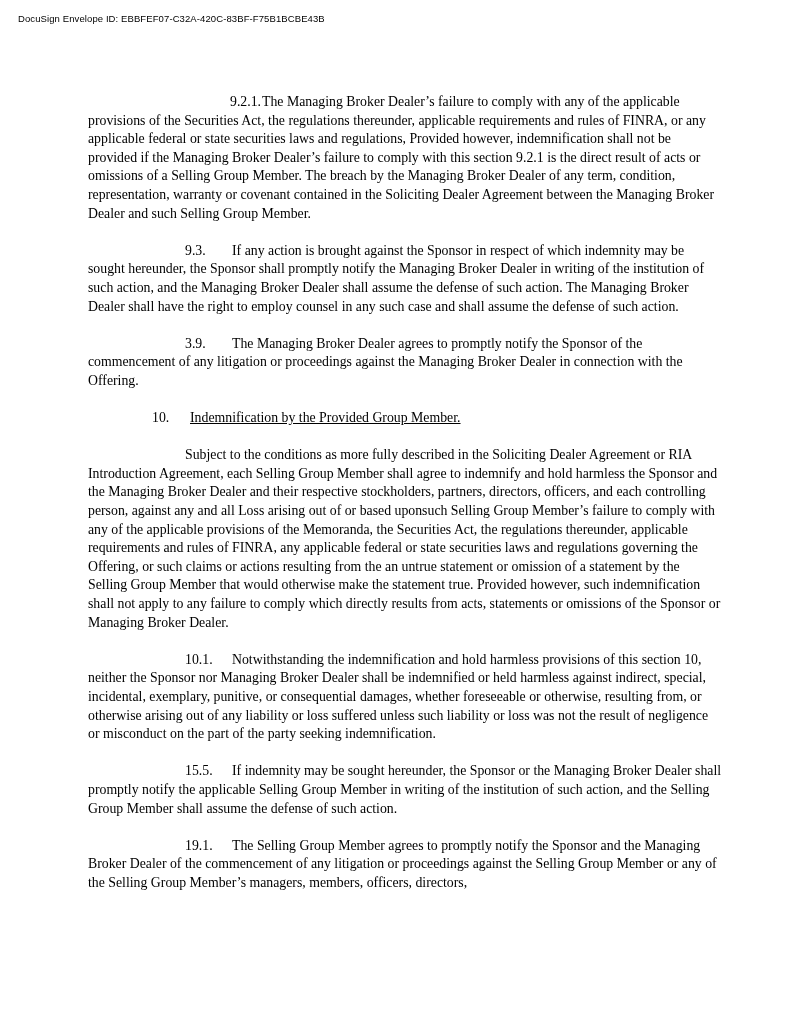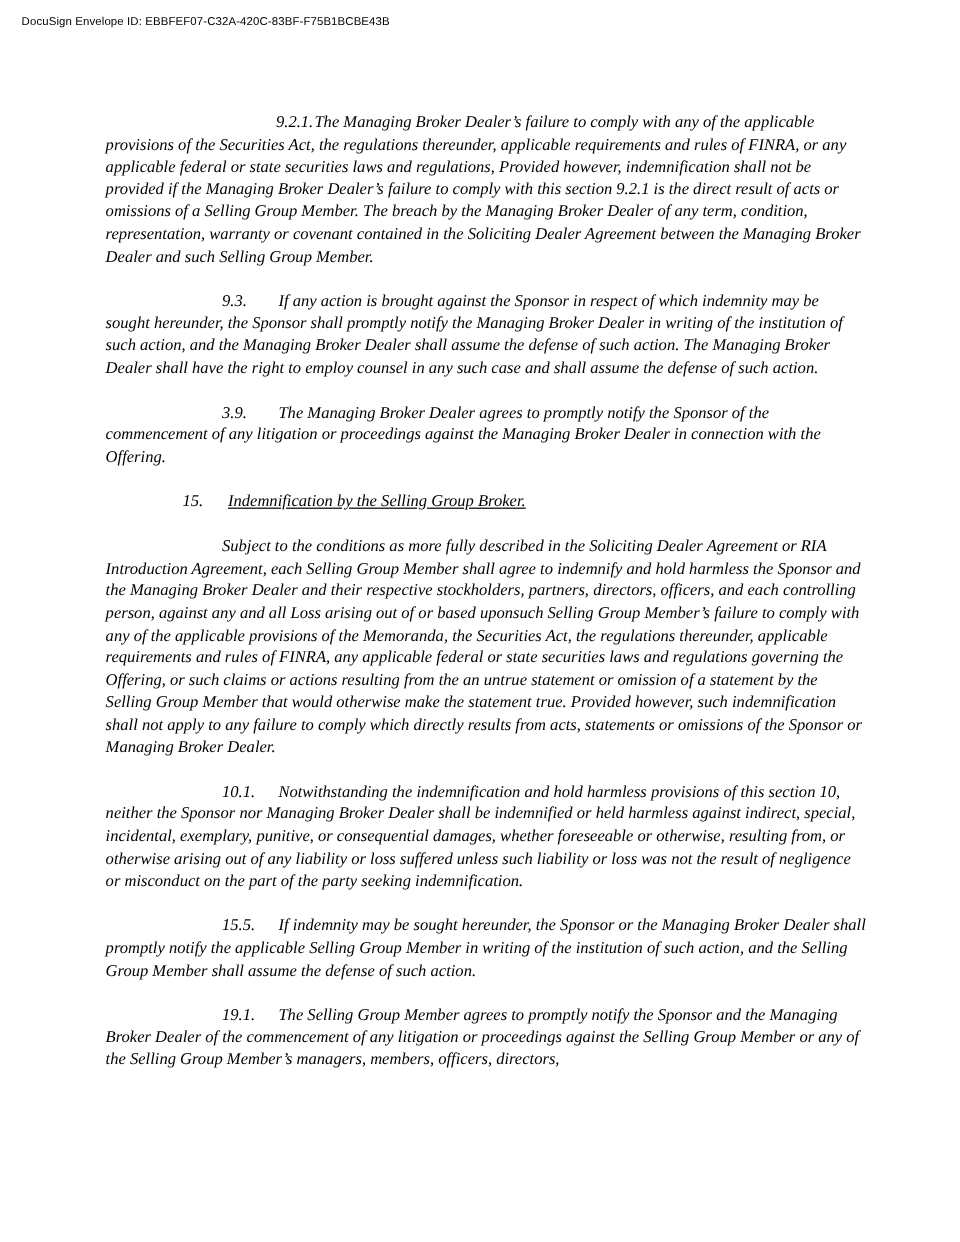--- a/index.html
+++ b/index.html
@@ -29,21 +29,20 @@
     left: 88px;
     width: 634px;
     font-family: "Liberation Serif", serif;
     font-size: 13.8px;
     line-height: 18.6px;
     color: #000000;
     text-align: left;
   }
   .content p {
     margin: 0 0 18.6px 0;
-    font-style: italic;
   }
   .indent-deep { text-indent: 142px; }
   .indent-std  { text-indent: 97px; }
   .indent-head { text-indent: 64px; }
   .num {
     display: inline-block;
     text-indent: 0;
   }
   .num-deep { min-width: 32px; }
   .num-std  { min-width: 47px; }
@@ -77,21 +76,21 @@
 
     <p class="indent-std">
       <span class="num num-std">9.3.</span><span>If any action is brought against the Sponsor in respect of which indemnity may be sought hereunder, the Sponsor shall promptly notify the Managing Broker Dealer in writing of the institution of such action, and the Managing Broker Dealer shall assume the defense of such action. The Managing Broker Dealer shall have the right to employ counsel in any such case and shall assume the defense of such action.</span>
     </p>
 
     <p class="indent-std">
       <span class="num num-std">3.9.</span><span>The Managing Broker Dealer agrees to promptly notify the Sponsor of the commencement of any litigation or proceedings against the Managing Broker Dealer in connection with the Offering.</span>
     </p>
 
     <p class="indent-head">
-      <span class="num num-head">15.</span><span class="heading-title">Indemnification by the Selling Group Broker.</span>
+      <span class="num num-head">10.</span><span class="heading-title">Indemnification by the Provided Group Member.</span>
     </p>
 
     <p class="indent-std">
       <span>Subject to the conditions as more fully described in the Soliciting Dealer Agreement or RIA Introduction Agreement, each Selling Group Member shall agree to indemnify and hold harmless the Sponsor and the Managing Broker Dealer and their respective stockholders, partners, directors, officers, and each controlling person, against any and all Loss arising out of or based uponsuch Selling Group Member’s failure to comply with any of the applicable provisions of the Memoranda, the Securities Act, the regulations thereunder, applicable requirements and rules of FINRA, any applicable federal or state securities laws and regulations governing the Offering, or such claims or actions resulting from the an untrue statement or omission of a statement by the Selling Group Member that would otherwise make the statement true. Provided however, such indemnification shall not apply to  any failure to comply which directly results from acts, statements or omissions of the Sponsor or Managing Broker Dealer.</span>
     </p>
 
     <p class="indent-std">
       <span class="num num-std">10.1.</span><span>Notwithstanding the indemnification and hold harmless provisions of this section 10,  neither the Sponsor nor Managing Broker Dealer shall  be indemnified or held harmless against indirect, special, incidental, exemplary, punitive, or consequential damages, whether foreseeable or otherwise, resulting from, or otherwise arising out of any liability or loss suffered unless such liability or loss was not the result of negligence or misconduct on the part of the party seeking indemnification.</span>
     </p>
 

